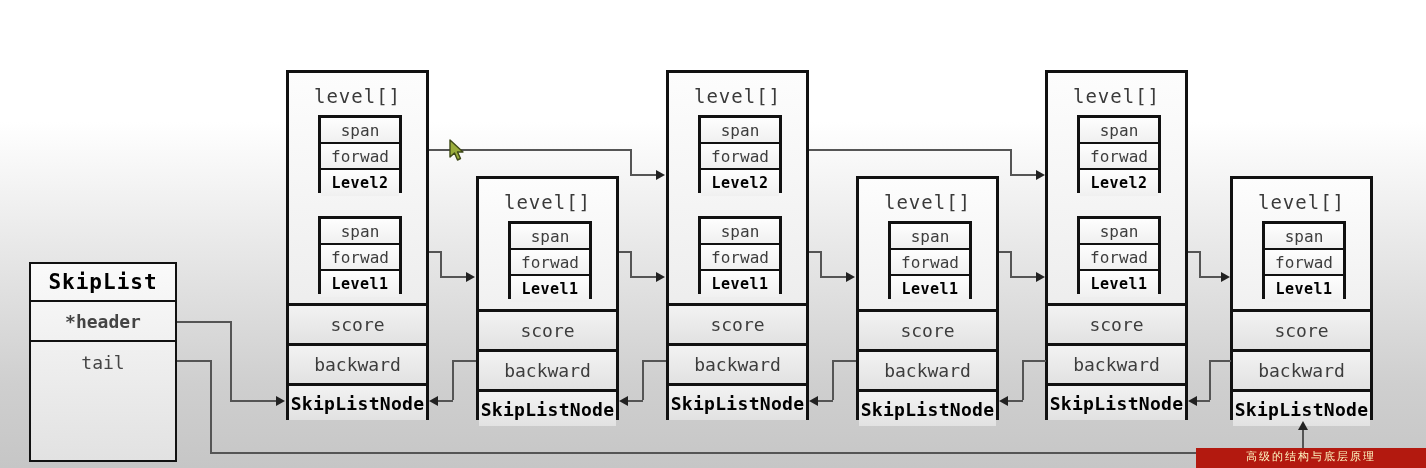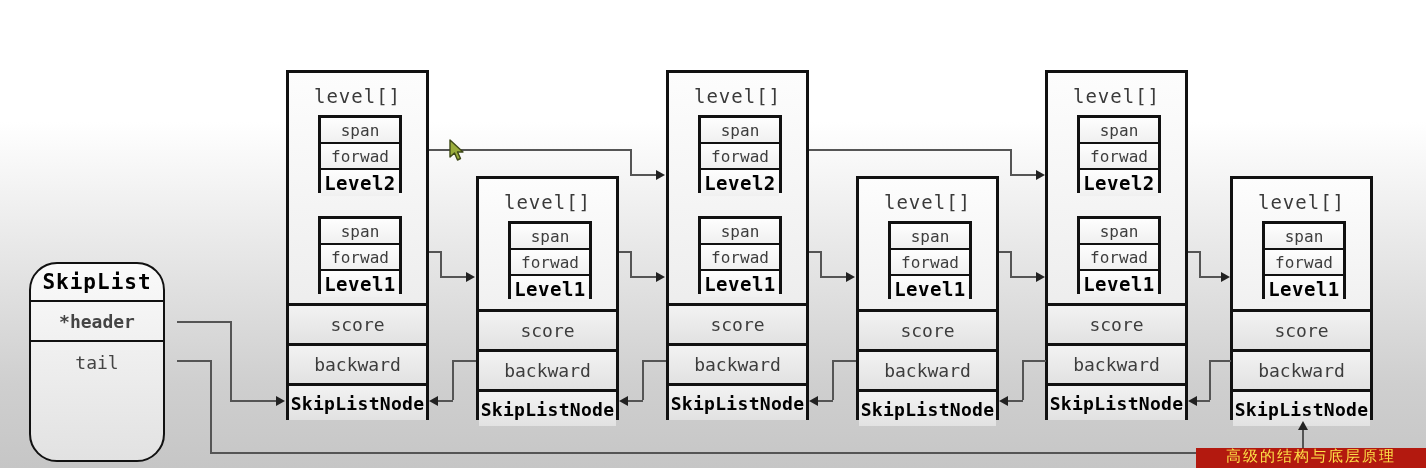--- a/index.html
+++ b/index.html
@@ -24,21 +24,21 @@
         background:linear-gradient(to bottom,#fdfdfd,#e6e6e6);}
   .node-levelcap{position:absolute;left:0;right:0;top:0;
         display:flex;align-items:center;justify-content:center;
         font-size:19px;color:#3a3a3a;letter-spacing:1px;height:34px;}
   .lvlgroup{position:absolute;border:3px solid #111;box-sizing:border-box;
         background:#fff;}
   .lvlrow{box-sizing:border-box;height:26px;border-bottom:2px solid #111;
         display:flex;align-items:center;justify-content:center;
         font-size:16px;color:#3d3d3d;background:linear-gradient(to bottom,#fefefe,#f0f0f0);}
   .lvlrow:last-child{border-bottom:none;}
-  .lvlrow.bold{font-weight:bold;color:#000;font-size:19px;letter-spacing:.5px;}
+  .lvlrow.bold{font-weight:bold;color:#000;font-size:15px;letter-spacing:.5px;}
   .nrow{position:absolute;left:0;right:0;box-sizing:border-box;
         border-top:3px solid #111;
         display:flex;align-items:center;justify-content:center;
         font-size:18px;color:#3d3d3d;
         background:linear-gradient(to bottom,#f2f2f2,#e2e2e2);}
   .nrow.bold{font-weight:bold;color:#000;font-size:18px;letter-spacing:.3px;}
 
   
   .ln{position:absolute;background:#555;}
   .lnh{height:1.6px;}
@@ -53,32 +53,32 @@
     border-left:5px solid transparent;border-right:5px solid transparent;
     border-bottom:9px solid #222;}
 
   
   .cursor{position:absolute;}
 
   
   .banner{position:absolute;left:1196px;top:448px;width:230px;height:20px;
     background:#b3190f;overflow:hidden;
     display:flex;align-items:flex-start;justify-content:center;}
-  .banner span{color:#fde047;font-size:15px;line-height:17px;
+  .banner span{color:#fef9c3;font-size:11px;line-height:17px;
     font-family:"DejaVu Sans","Liberation Sans",sans-serif;
     white-space:nowrap;letter-spacing:2px;}
   .banner-notch{position:absolute;left:1196px;top:448px;
     width:0;height:0;border-top:20px solid transparent;border-right:14px solid #b3190f;}
 </style>
 </head>
 <body>
 
 <div id="stage">
 
-  <div class="sl-box" style="left:29px;top:262px;width:136px;height:200px;border-radius:28px;">
+  <div class="sl-box" style="left:29px;top:262px;width:148px;height:200px;">
     <div class="sl-row sl-title" style="height:38px;">SkipList</div>
     <div class="sl-row" style="height:40px;font-weight:bold;">*header</div>
     <div class="sl-row" style="height:40px;">tail</div>
   </div>
 
   <div class="node" style="left:286px;top:70px;width:143px;height:350px;">
     <div class="node-levelcap" style="top:6px;">level[]</div>
     <div class="lvlgroup" style="left:29px;top:42px;width:84px;height:78px;">
       <div class="lvlrow">span</div>
       <div class="lvlrow">forwad</div>

